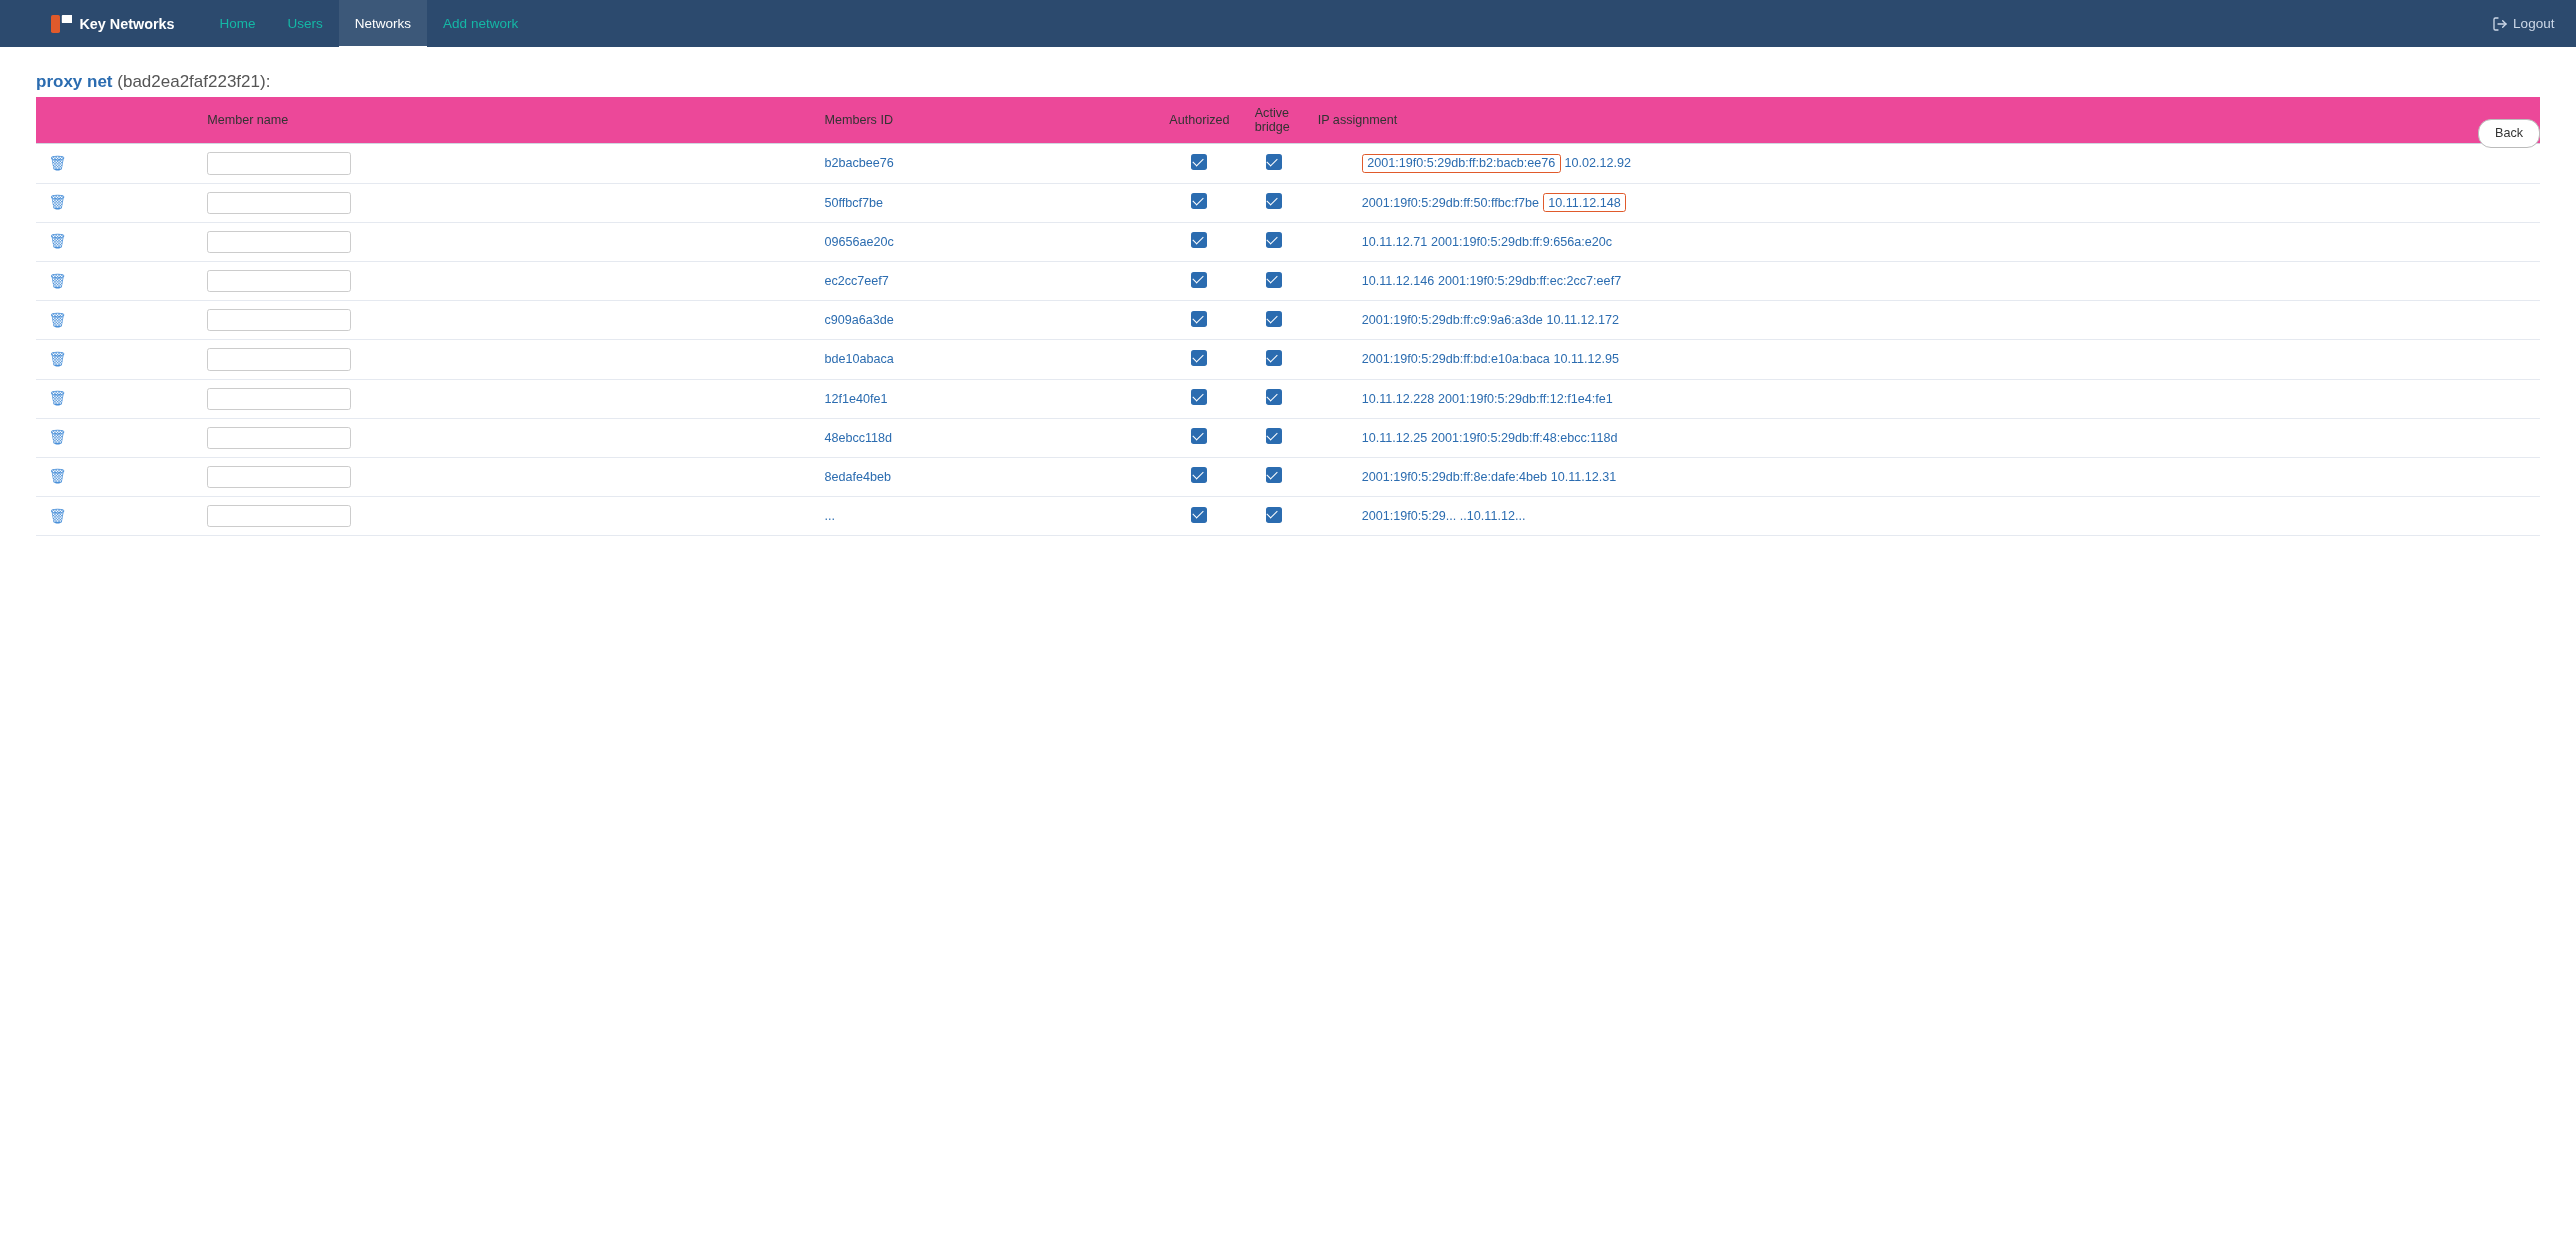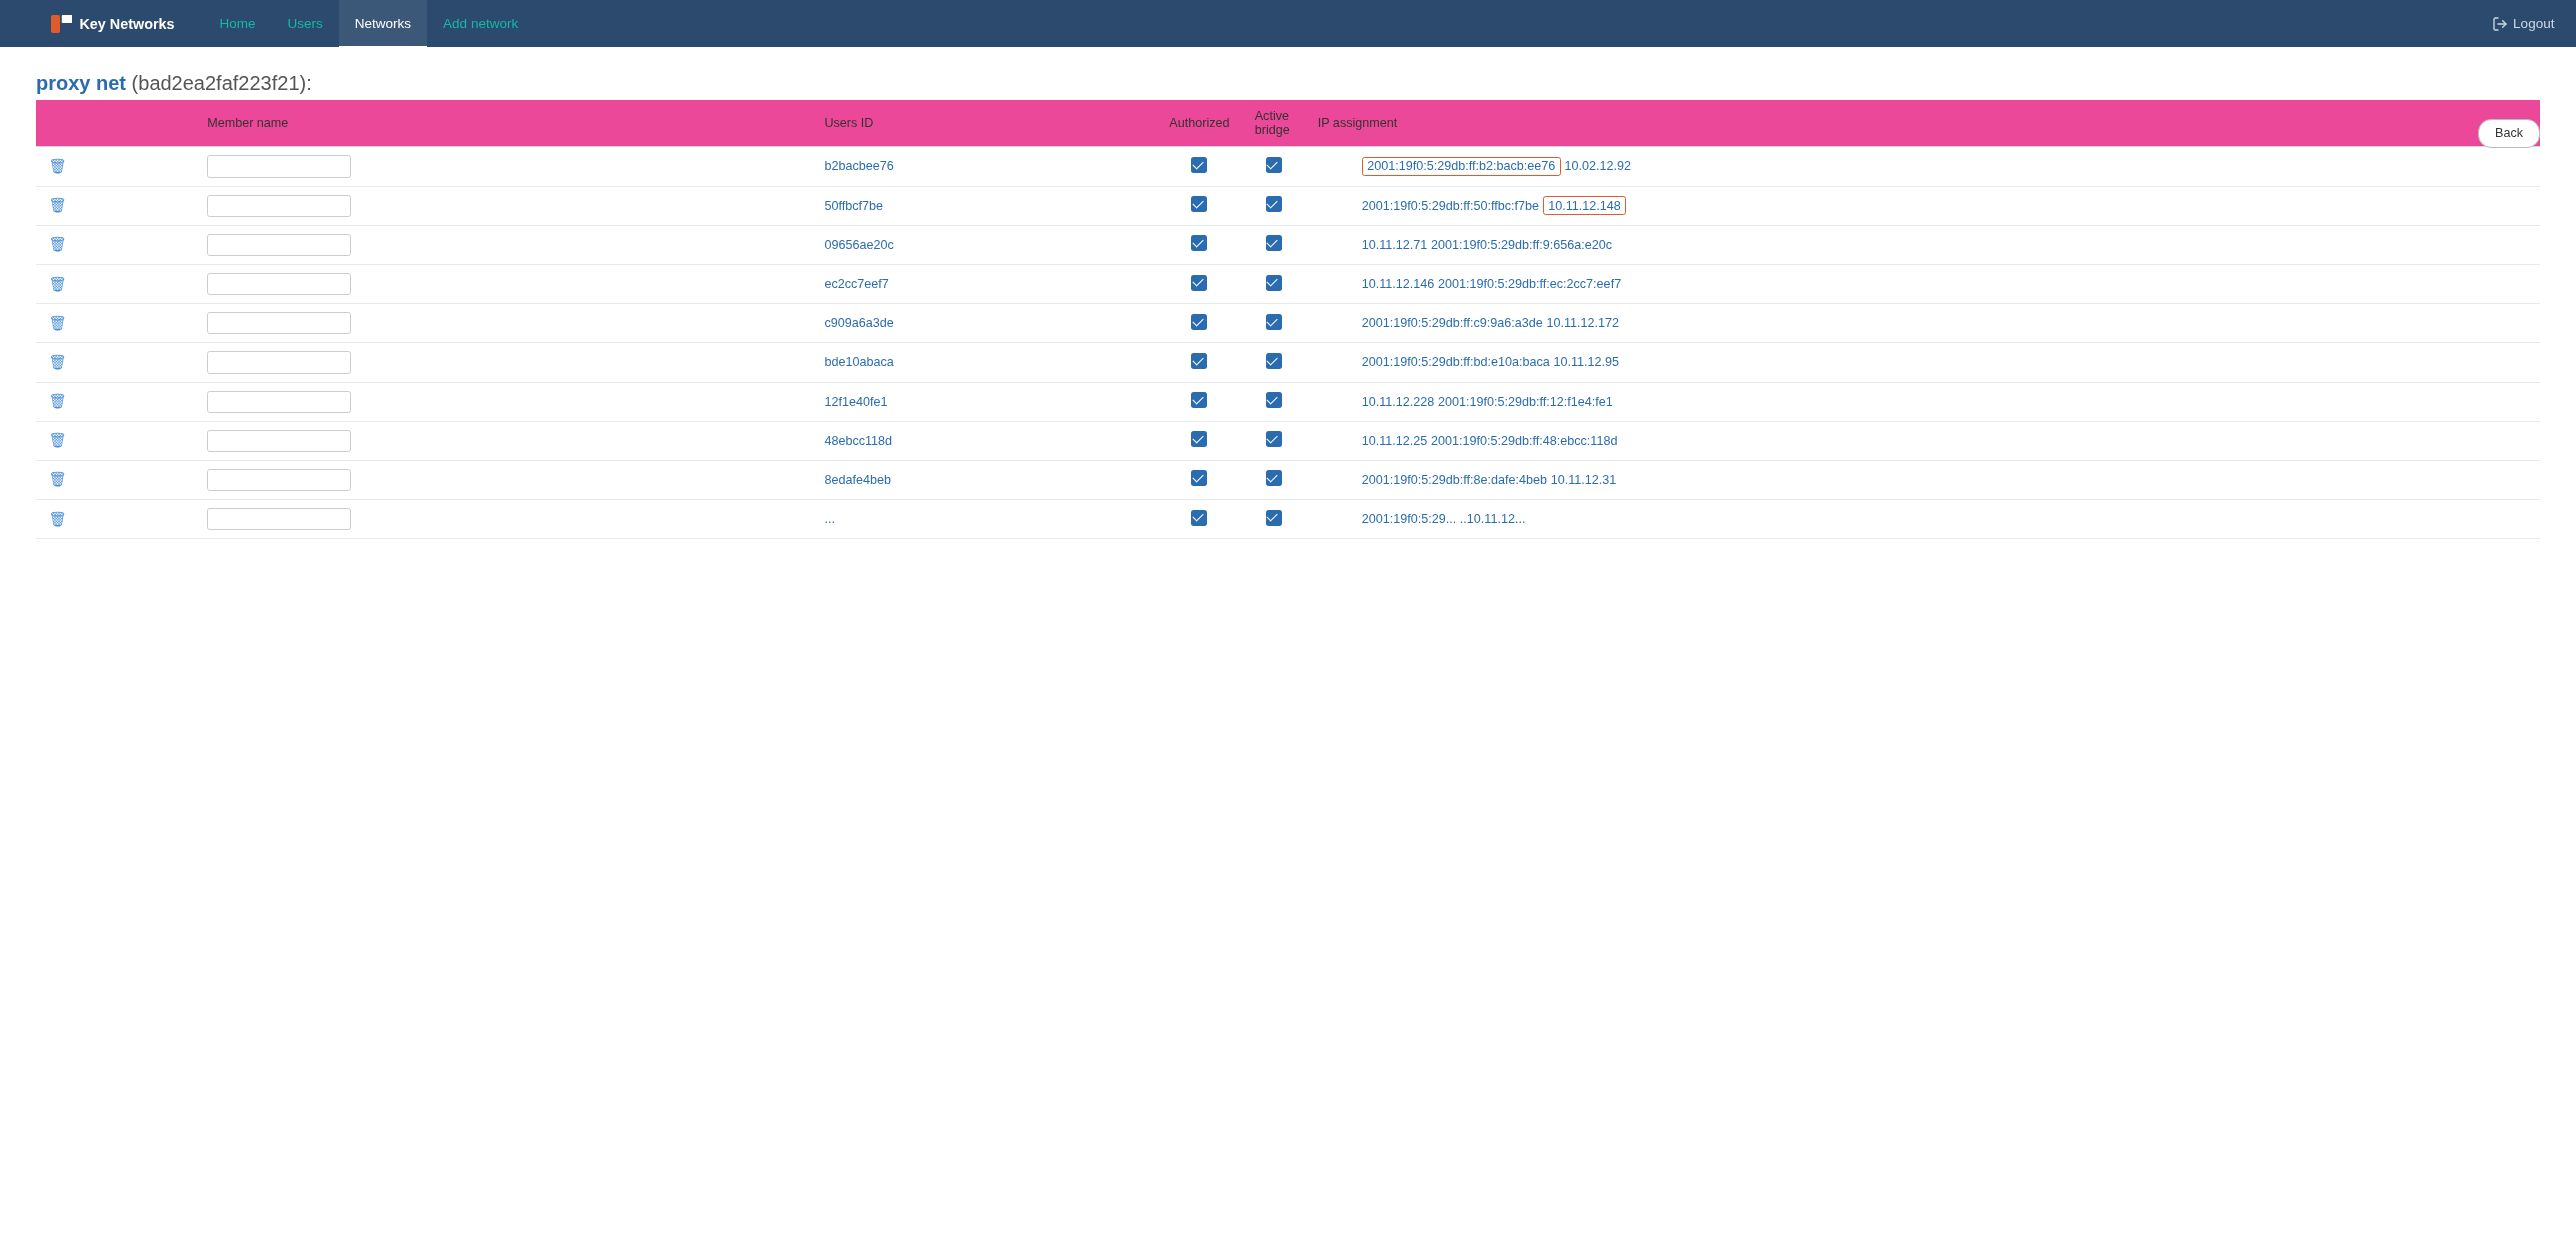--- a/index.html
+++ b/index.html
@@ -56,21 +56,21 @@
       align-items: center;
       gap: 5.4px;
       font-size: 13.5px;
     }
 
     
     .main {
       padding: 25px 36px;
     }
     .page-title {
-      font-size: 20px;
+      font-size: 17px;
       margin-bottom: 5.4px;
     }
     .page-title .network-name {
       color: #2b6cb0;
       font-weight: 700;
     }
     .page-title .network-id {
       color: #555;
       font-weight: 400;
     }
@@ -217,21 +217,21 @@
   <h2 class="page-title">
     <span class="network-name">proxy net</span>
     <span class="network-id"> <span>(bad2ea2faf223f21):</span></span>
   </h2>
 
   <table class="members-table">
     <thead>
       <tr>
         <th></th>
         <th>Member name</th>
-        <th>Users ID</th>
+        <th>Members ID</th>
         <th>Authorized</th>
         <th style="min-width:63px;">Active bridge</th>
         <th>IP assignment</th>
       </tr>
     </thead>
     <tbody id="table-body">
     <tr>
           <td><span class="delete-icon" title="Delete">🗑</span></td>
           <td><input type="text" class="name-input" value="" placeholder="" style=""></td>
           <td><a class="member-id-link">b2bacbee76</a></td>

